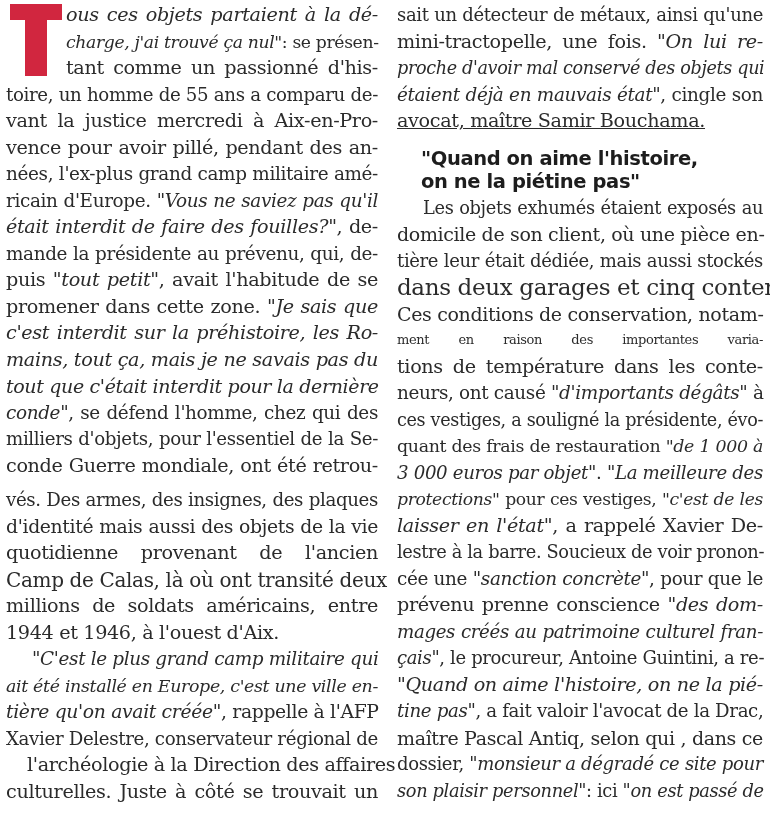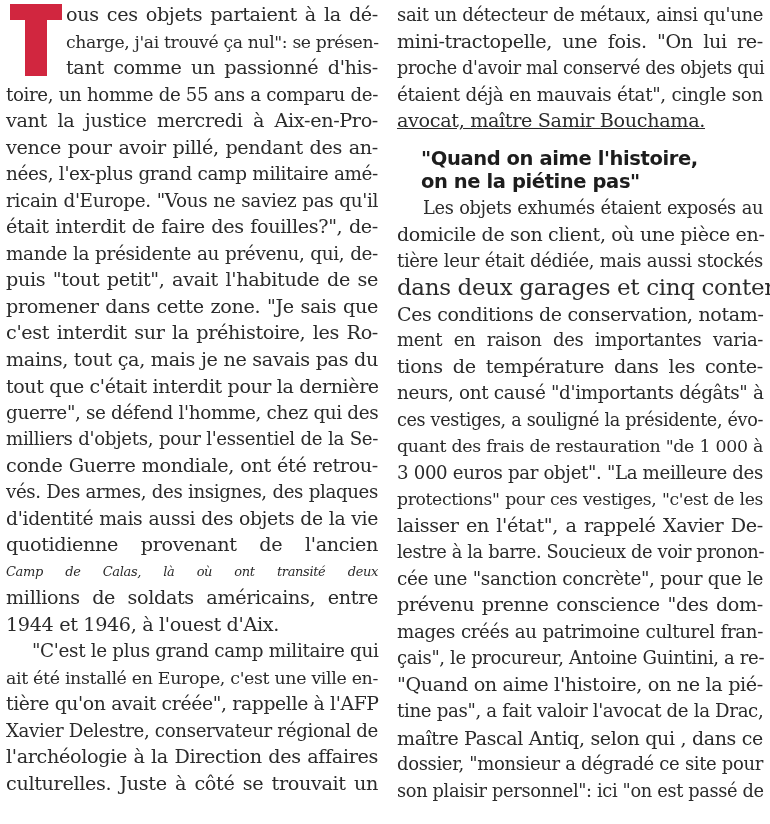--- a/index.html
+++ b/index.html
@@ -15,21 +15,21 @@
     .col-left { left: 6px; width: 372px; }
     .col-right { left: 397px; width: 366px; }
     .line {
       display: block; white-space: nowrap; height: 26.5px;
       text-align: justify; text-align-last: justify;
       letter-spacing: -0.35px;
     }
     .line.last { text-align-last: left; }
     .indent { padding-left: 26px; }
     .dropcap-line { margin-left: 60px; }
-    i, .it { }
+    i, .it { font-style: italic; }
     .dropcap {
       position: absolute; left: 10px; top: 4px;
       width: 52px; height: 72px;
     }
     .dropcap svg { display: block; }
     .subhead {
       font-family: "DejaVu Sans", "Liberation Sans", sans-serif;
       font-weight: bold; font-size: 19.5px; line-height: 23px;
       color: #1d1d1d; padding-left: 24px; margin-top: 12px; margin-bottom: 2px;
       letter-spacing: -0.4px;
@@ -56,34 +56,34 @@
       <span class="line" style="font-size: 19.2px;"><span>vence pour avoir pillé, pendant des an-</span></span>
       <span class="line" style="font-size: 18.4px;"><span>nées, l'ex-plus grand camp militaire amé-</span></span>
       <span class="line" style="font-size: 18.4px;"><span>ricain d'Europe. "</span><span class="it">Vous ne saviez pas qu'il</span></span>
       <span class="line" style="font-size: 19.2px;"><span class="it">était interdit de faire des fouilles?</span><span>", de-</span></span>
       <span class="line" style="font-size: 18.4px;"><span>mande la présidente au prévenu, qui, de-</span></span>
       <span class="line" style="font-size: 19.2px;"><span>puis "</span><span class="it">tout petit</span><span>", avait l'habitude de se</span></span>
       <span class="line" style="font-size: 19.2px;"><span>promener dans cette zone. "</span><span class="it">Je sais que</span></span>
       <span class="line" style="font-size: 19.2px;"><span class="it">c'est interdit sur la préhistoire, les Ro-</span></span>
       <span class="line" style="font-size: 19.2px;"><span class="it">mains, tout ça, mais je ne savais pas du</span></span>
       <span class="line" style="font-size: 19px;"><span class="it">tout que c'était interdit pour la dernière</span></span>
-      <span class="line" style="font-size: 18.4px;"><span class="it">guerre</span><span>", se défend l'homme, chez qui des</span></span>
+      <span class="line" style="font-size: 18.4px;"><span class="it">conde</span><span>", se défend l'homme, chez qui des</span></span>
       <span class="line" style="font-size: 18.2px;"><span>milliers d'objets, pour l'essentiel de la Se-</span></span>
       <span class="line" style="font-size: 19.2px;"><span>conde Guerre mondiale, ont été retrou-</span></span>
-      <span class="line" style="font-size: 18.2px;"><span>vés. Des armes, des insignes, des plaques</span></span>
+      <span class="line" style="font-size: 18.2px; margin-top: 8px;"><span>vés. Des armes, des insignes, des plaques</span></span>
       <span class="line" style="font-size: 18.8px;"><span>d'identité mais aussi des objets de la vie</span></span>
       <span class="line" style="font-size: 19.2px;"><span>quotidienne provenant de l'ancien</span></span>
-      <span class="line" style="font-size: 13px; font-style: italic;"><span>Camp de Calas, là où ont transité deux</span></span>
+      <span class="line" style="font-size: 20px;"><span>Camp de Calas, là où ont transité deux</span></span>
       <span class="line" style="font-size: 19.2px;"><span>millions de soldats américains, entre</span></span>
       <span class="line last" style="font-size: 19.2px;"><span>1944 et 1946, à l'ouest d'Aix.</span></span>
       <span class="line indent" style="font-size: 18.4px;"><span>"</span><span class="it">C'est le plus grand camp militaire qui</span></span>
       <span class="line" style="font-size: 17.4px;"><span class="it">ait été installé en Europe, c'est une ville en-</span></span>
       <span class="line" style="font-size: 18.8px;"><span class="it">tière qu'on avait créée</span><span>", rappelle à l'AFP</span></span>
       <span class="line" style="font-size: 18.2px;"><span>Xavier Delestre, conservateur régional de</span></span>
-      <span class="line" style="font-size: 19.2px;"><span>l'archéologie à la Direction des affaires</span></span>
+      <span class="line" style="font-size: 19.2px; margin-left: 21px;"><span>l'archéologie à la Direction des affaires</span></span>
       <span class="line" style="font-size: 19.2px;"><span>culturelles. Juste à côté se trouvait un</span></span>
       <span class="line" style="font-size: 19.2px;"></span>
     </div>
 
   <div class="col col-right">
     <div id="right-top">
         <span class="line" style="font-size: 18px;"><span>sait un détecteur de métaux, ainsi qu'une</span></span>
         <span class="line" style="font-size: 19.2px;"><span>mini-tractopelle, une fois. "</span><span class="it">On lui re-</span></span>
         <span class="line" style="font-size: 17.6px;"><span class="it">proche d'avoir mal conservé des objets qui</span></span>
         <span class="line" style="font-size: 18.4px;"><span class="it">étaient déjà en mauvais état</span><span>", cingle son</span></span>
@@ -92,21 +92,21 @@
     <div class="subhead">
       <span>"Quand on aime l'histoire,</span>
       <span>on ne la piétine pas"</span>
     </div>
     <div id="right-bottom">
         <span class="line indent" style="font-size: 17.8px;"><span>Les objets exhumés étaient exposés au</span></span>
         <span class="line" style="font-size: 19px;"><span>domicile de son client, où une pièce en-</span></span>
         <span class="line" style="font-size: 18px;"><span>tière leur était dédiée, mais aussi stockés</span></span>
         <span class="line" style="font-size: 23px;"><span>dans deux garages et cinq conteneurs.</span></span>
         <span class="line" style="font-size: 19px;"><span>Ces conditions de conservation, notam-</span></span>
-        <span class="line" style="font-size: 18px;"><span>ment en raison des importantes varia-</span></span>
+        <span class="line" style="font-size: 13px;"><span>ment en raison des importantes varia-</span></span>
         <span class="line" style="font-size: 19.2px;"><span>tions de température dans les conte-</span></span>
         <span class="line" style="font-size: 18.4px;"><span>neurs, ont causé "</span><span class="it">d'importants dégâts</span><span>" à</span></span>
         <span class="line" style="font-size: 17.6px;"><span>ces vestiges, a souligné la présidente, évo-</span></span>
         <span class="line" style="font-size: 17.4px;"><span>quant des frais de restauration "</span><span class="it">de 1 000 à</span></span>
         <span class="line" style="font-size: 18.2px;"><span class="it">3 000 euros par objet</span><span>". "</span><span class="it">La meilleure des</span></span>
         <span class="line" style="font-size: 17.2px;"><span class="it">protections</span><span>" pour ces vestiges, "</span><span class="it">c'est de les</span></span>
         <span class="line" style="font-size: 19.2px;"><span class="it">laisser en l'état</span><span>", a rappelé Xavier De-</span></span>
         <span class="line" style="font-size: 17.8px;"><span>lestre à la barre. Soucieux de voir pronon-</span></span>
         <span class="line" style="font-size: 18.4px;"><span>cée une "</span><span class="it">sanction concrète</span><span>", pour que le</span></span>
         <span class="line" style="font-size: 19.2px;"><span>prévenu prenne conscience "</span><span class="it">des dom-</span></span>

